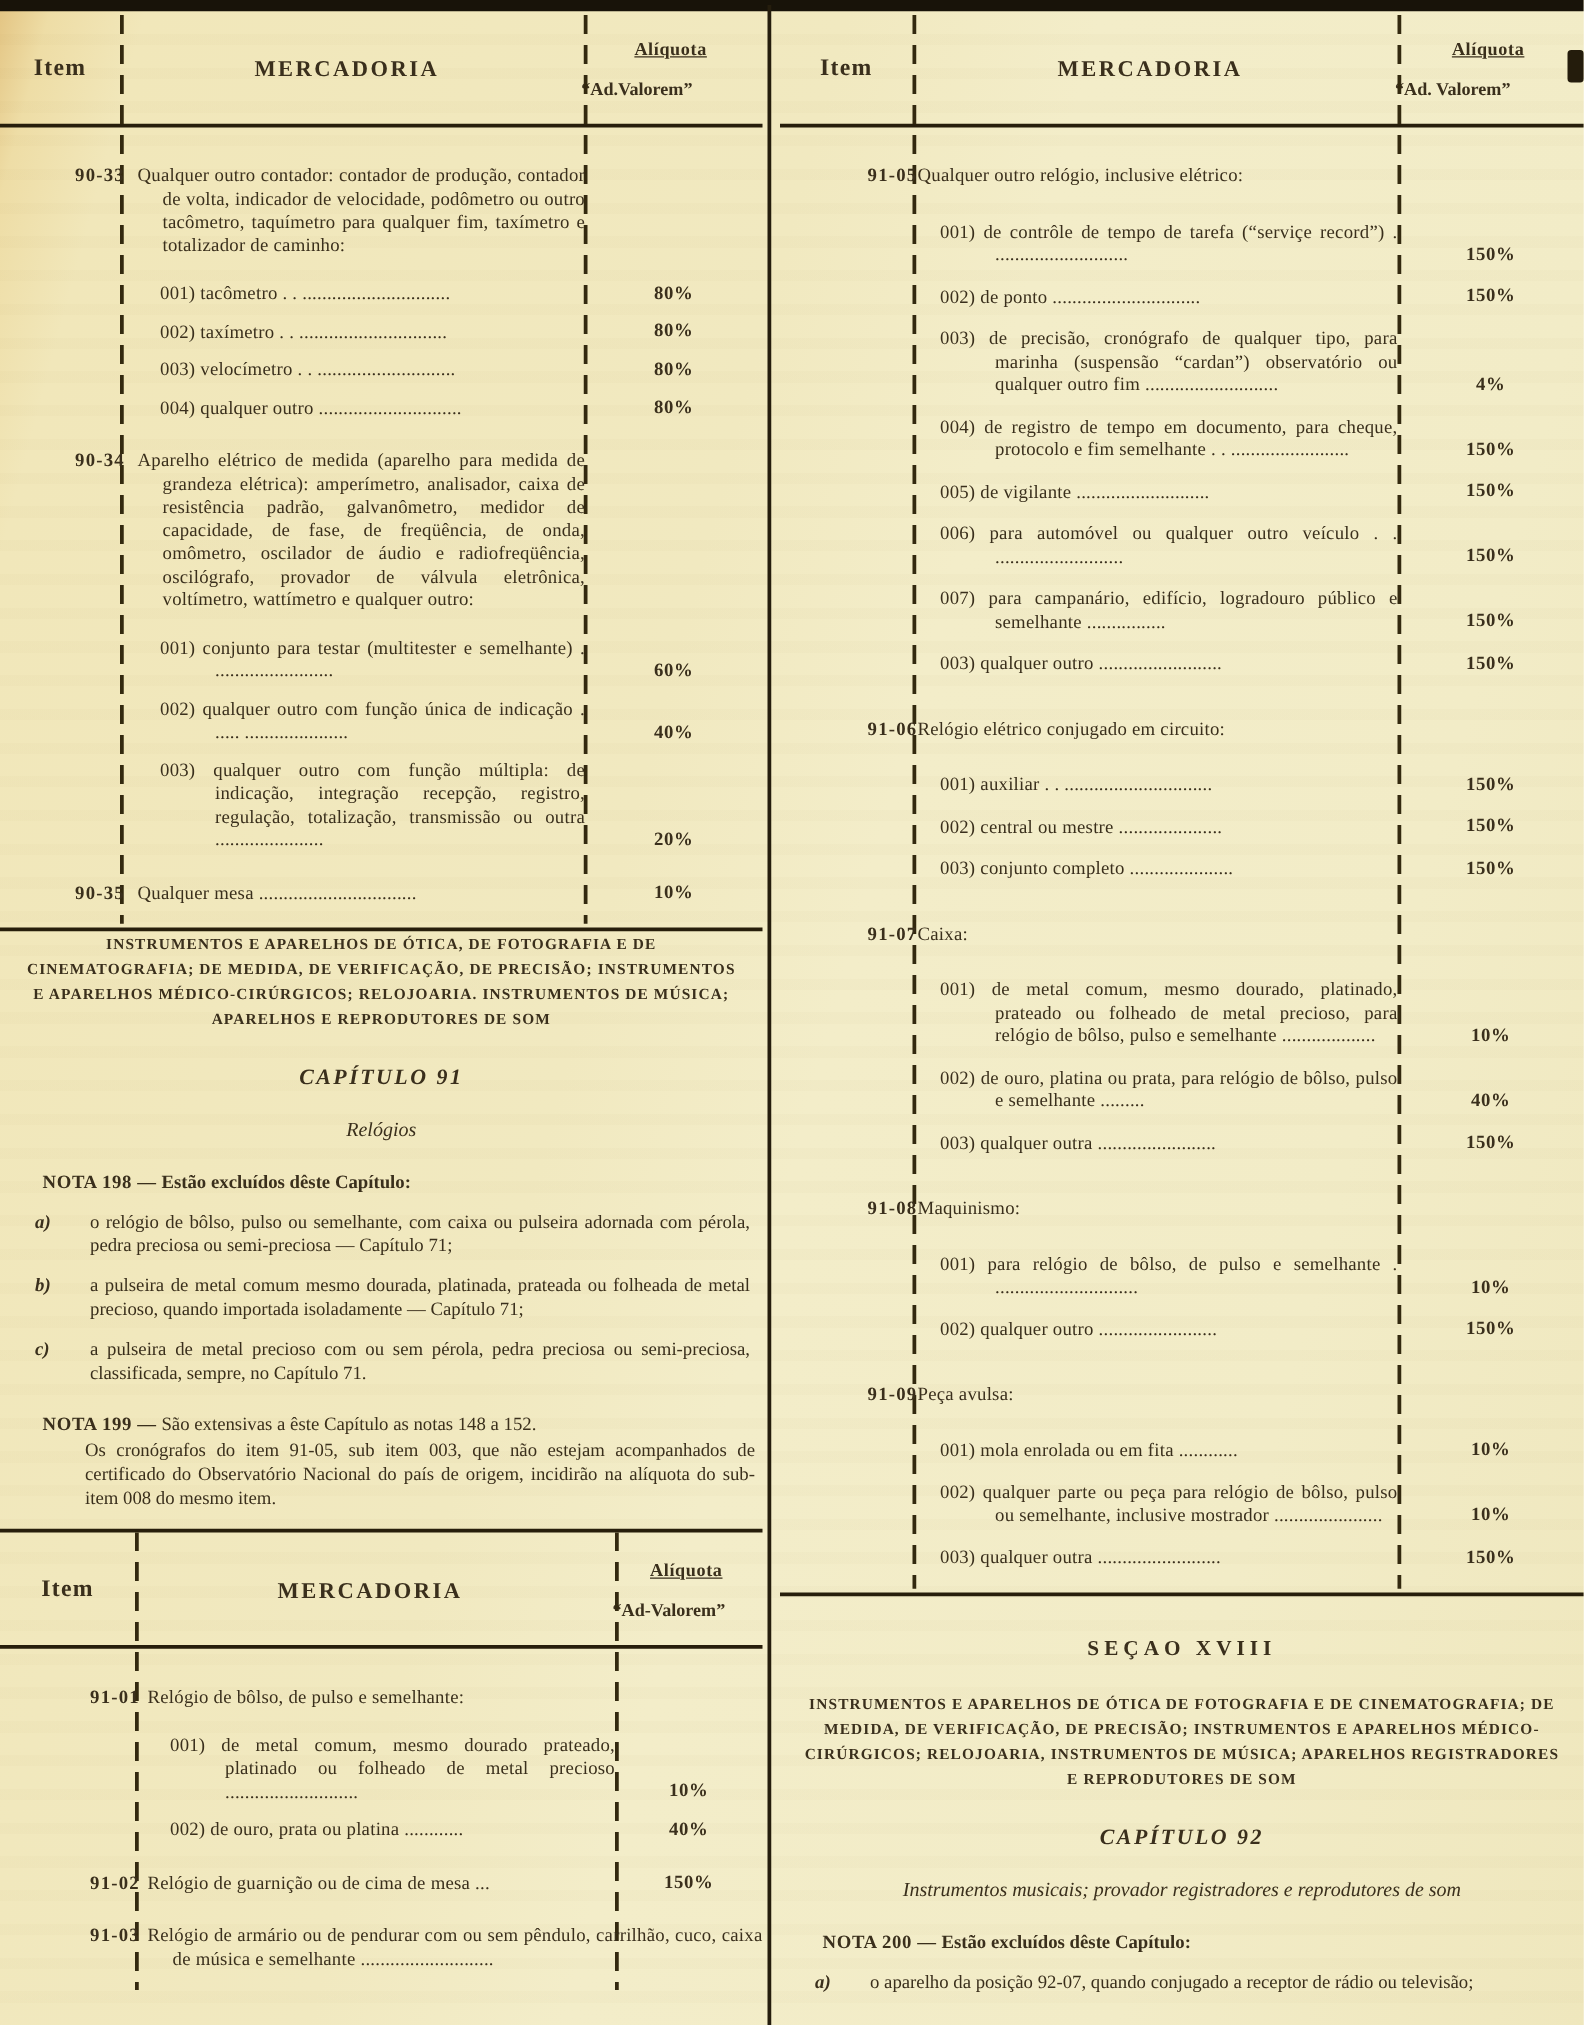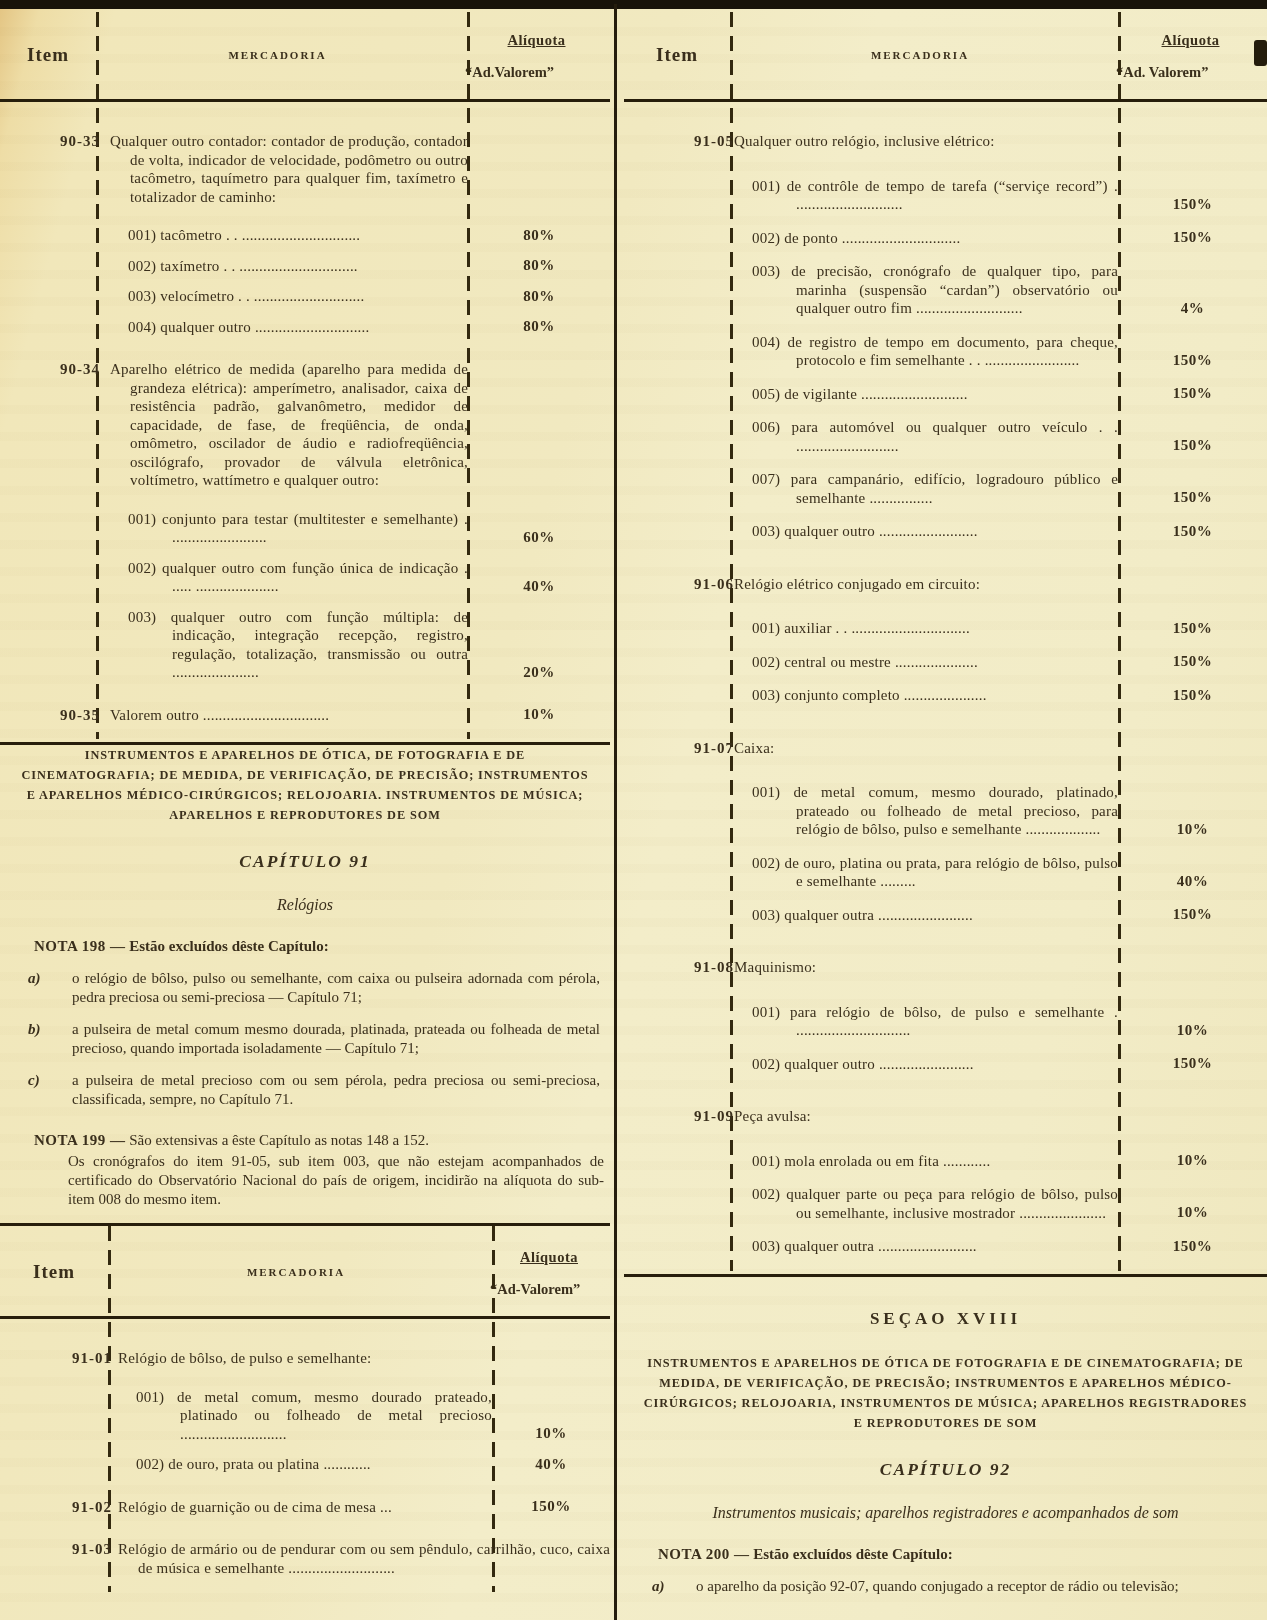--- a/index.html
+++ b/index.html
@@ -26,21 +26,21 @@
   .ttable{position:relative;}
   .vline{position:absolute;top:3px;bottom:3px;width:3px;
     background:repeating-linear-gradient(to bottom,#33290f 0 15px,rgba(0,0,0,0) 15px 24px);}
   .tb1 .vl-a{left:96px;} .tb1 .vl-b{left:467px;}
   .tb2 .vl-a{left:108px;} .tb2 .vl-b{left:492px;}
   .tbr .vl-a{left:106px;} .tbr .vl-b{left:494px;}
 
   .thead{display:flex;align-items:center;padding:10px 0 8px;min-height:72px;font-weight:700;}
   .h-item{text-align:center;font-size:19px;letter-spacing:1px;}
   .tb1 .h-item{width:96px;} .tb2 .h-item{width:108px;} .tbr .h-item{width:106px;}
-  .h-merc{flex:1;text-align:center;font-size:11px;letter-spacing:2px;}
+  .h-merc{flex:1;text-align:center;font-size:18px;letter-spacing:2px;}
   .h-alq{font-size:14.5px;line-height:16px;padding:2px 2px 0 6px;}
   .tb1 .h-alq{width:143px;} .tb2 .h-alq{width:118px;} .tbr .h-alq{width:149px;}
   .h-alq .l1{text-align:center;margin-bottom:16px;letter-spacing:.5px;text-decoration:underline;}
   .h-alq .l2{text-align:left;white-space:nowrap;}
   .hrule{height:3px;background:#271e0b;}
 
   .tbody{padding:30px 0 18px;}
   .trow{position:relative;margin-bottom:24px;}
   .col-right .trow{margin-bottom:34px;}
   .trow:last-child{margin-bottom:0;}
@@ -146,21 +146,21 @@
             <div class="sub-t">003) qualquer outro com função múltipla: de indicação, integração recepção, registro, regulação, totalização, transmissão ou outra ......................</div>
             <div class="c-rate">20%</div>
           </div>
         </div>
       </div>
 
       <div class="trow">
         <div class="c-item">90-35</div>
         <div class="c-body">
           <div class="drow">
-            <div class="desc">Valorem outro ................................</div>
+            <div class="desc">Qualquer mesa ................................</div>
             <div class="c-rate">10%</div>
           </div>
         </div>
       </div>
 
     </div>
   </div>
   <div class="hrule"></div>
 
   <div class="sec">
@@ -376,21 +376,21 @@
       </div>
 
     </div>
   </div>
   <div class="hrule"></div>
 
   <div class="sec">
     <div class="sec-title">SEÇAO XVIII</div>
     <div class="sec-para">INSTRUMENTOS E APARELHOS DE ÓTICA DE FOTOGRAFIA E DE CINEMATOGRAFIA; DE MEDIDA, DE VERIFICAÇÃO, DE PRECISÃO; INSTRUMENTOS E APARELHOS MÉDICO-CIRÚRGICOS; RELOJOARIA, INSTRUMENTOS DE MÚSICA; APARELHOS REGISTRADORES E REPRODUTORES DE SOM</div>
     <div class="chapter">CAPÍTULO 92</div>
-    <div class="chapter-subject">Instrumentos musicais; aparelhos registradores e acompanhados de som</div>
+    <div class="chapter-subject">Instrumentos musicais; provador registradores e reprodutores de som</div>
 
     <div class="nota">
       <span class="nota-label">NOTA 200 —</span>
       <span class="nota-text">Estão excluídos dêste Capítulo:</span>
     </div>
 
     <div class="excl">
       <div class="excl-tag">a)</div>
       <div class="excl-text">o aparelho da posição 92-07, quando conjugado a receptor de rádio ou televisão;</div>
     </div>

